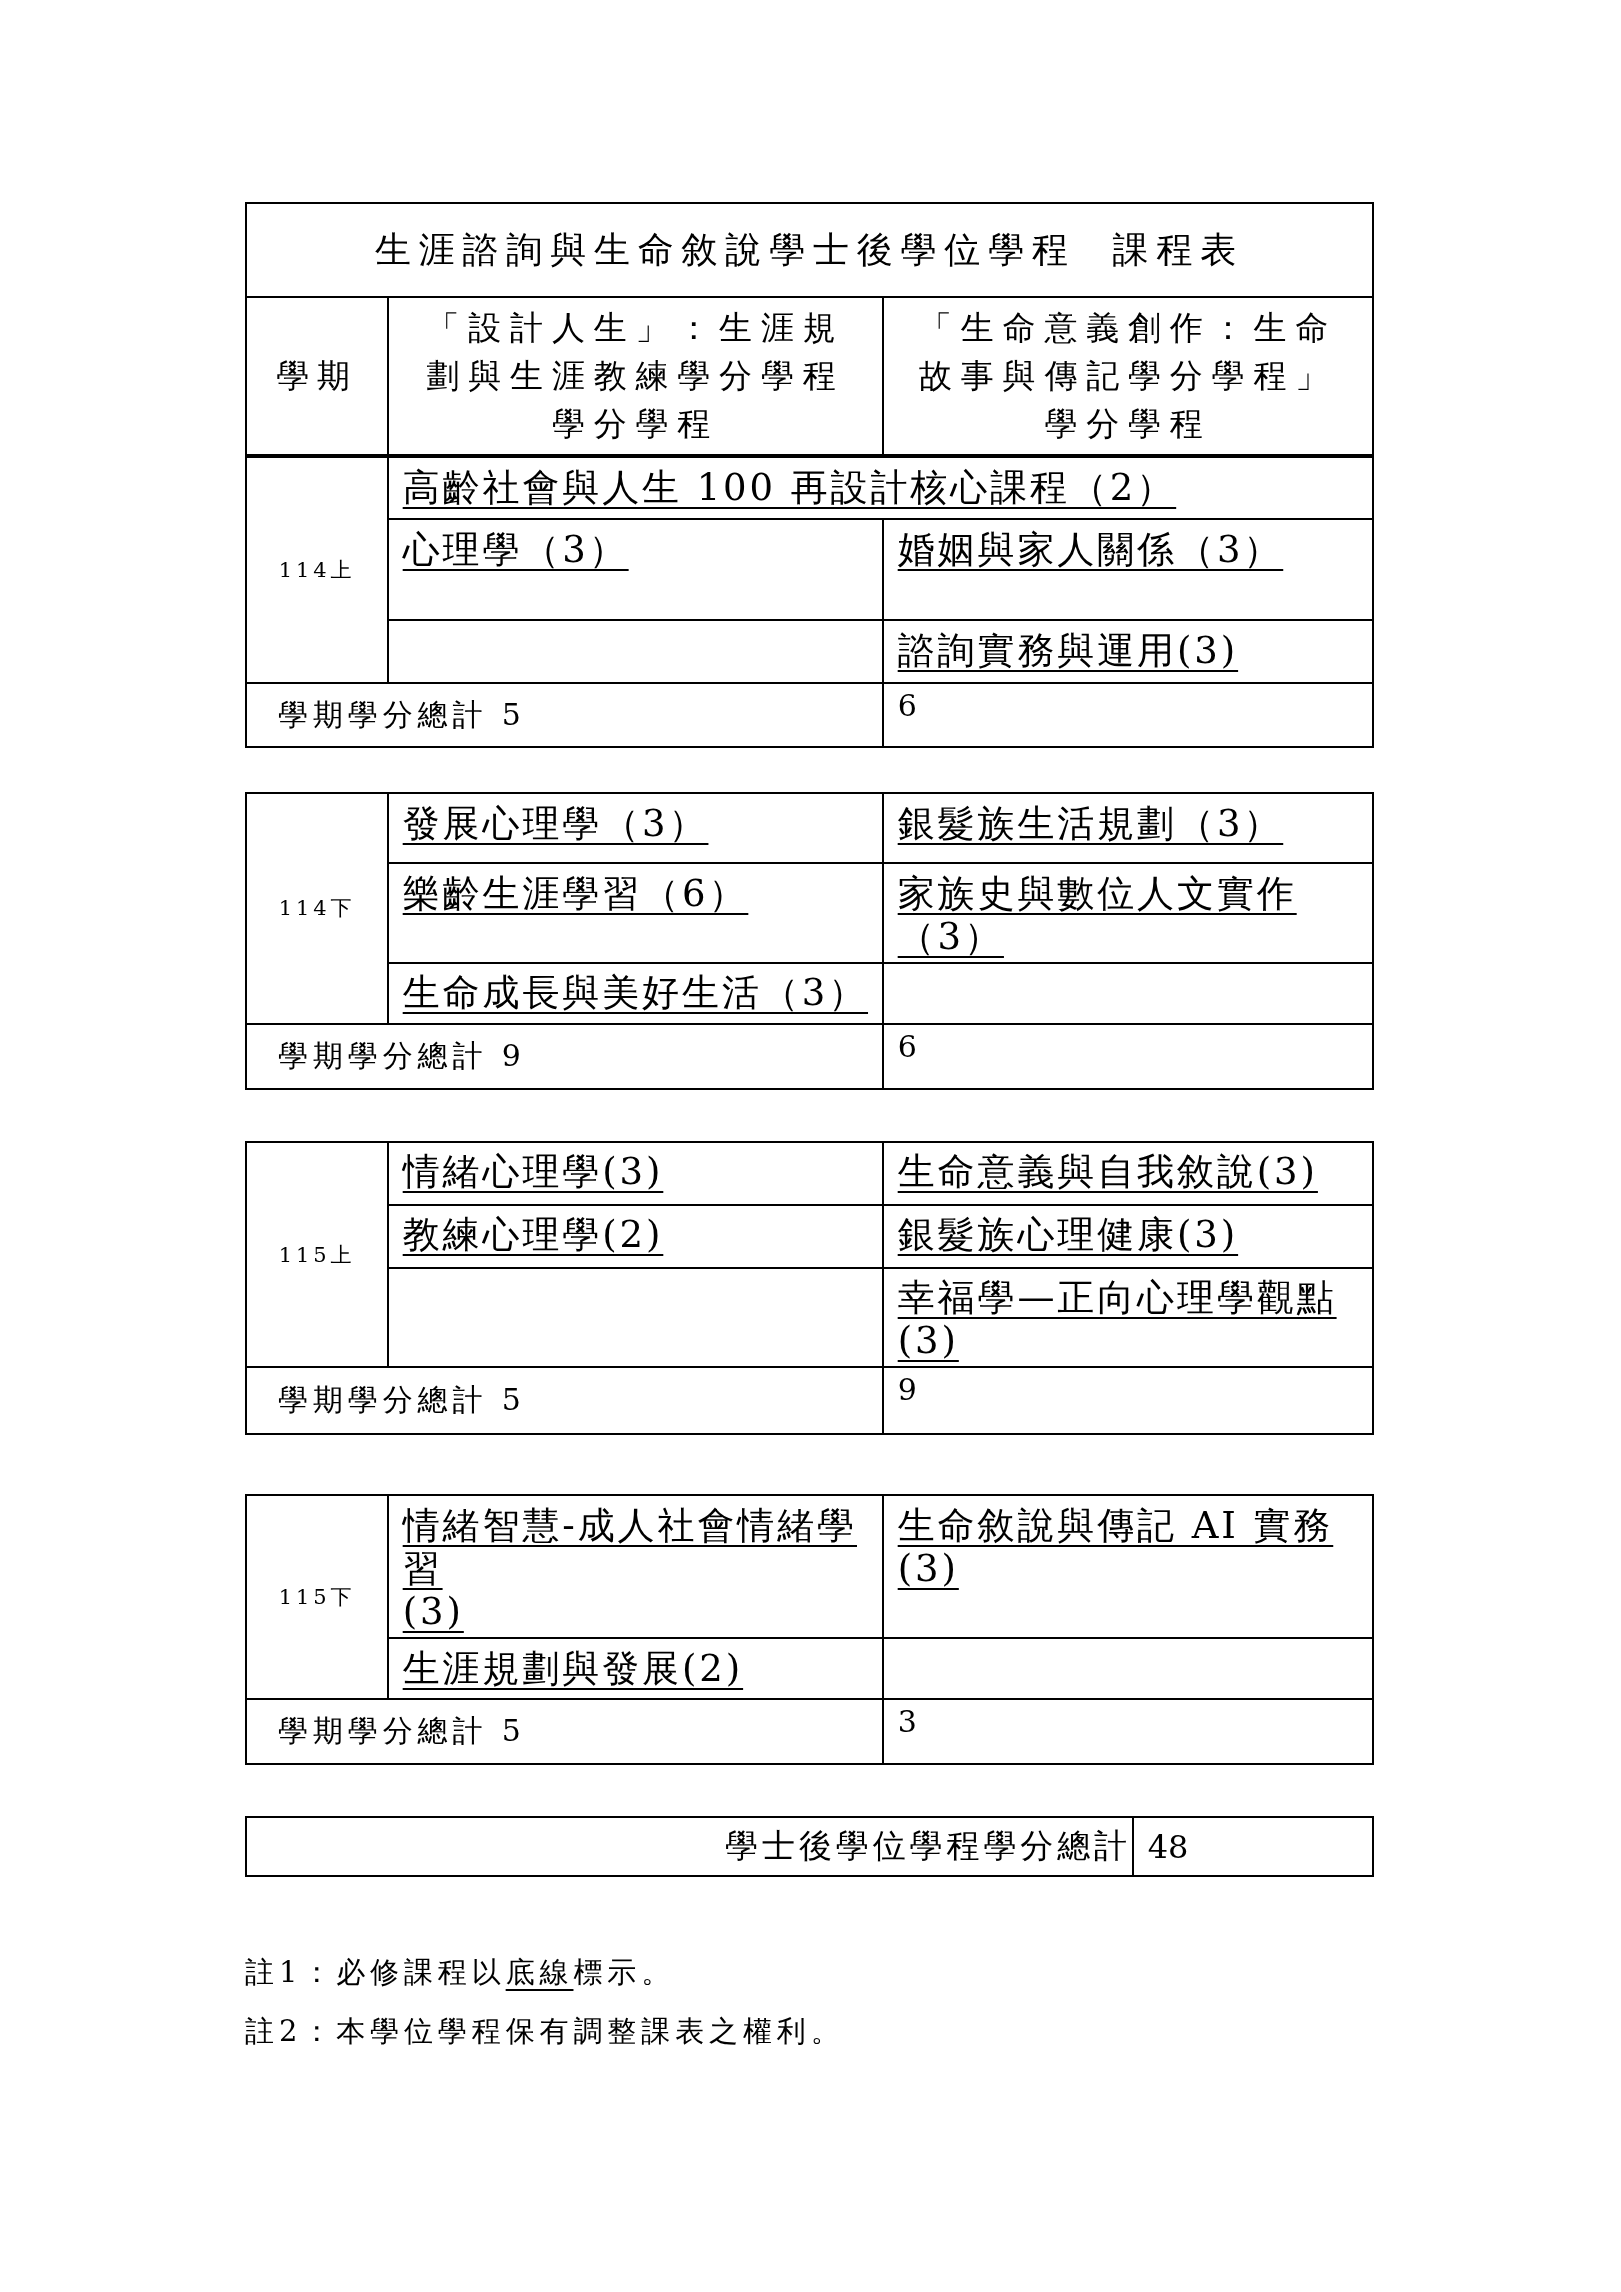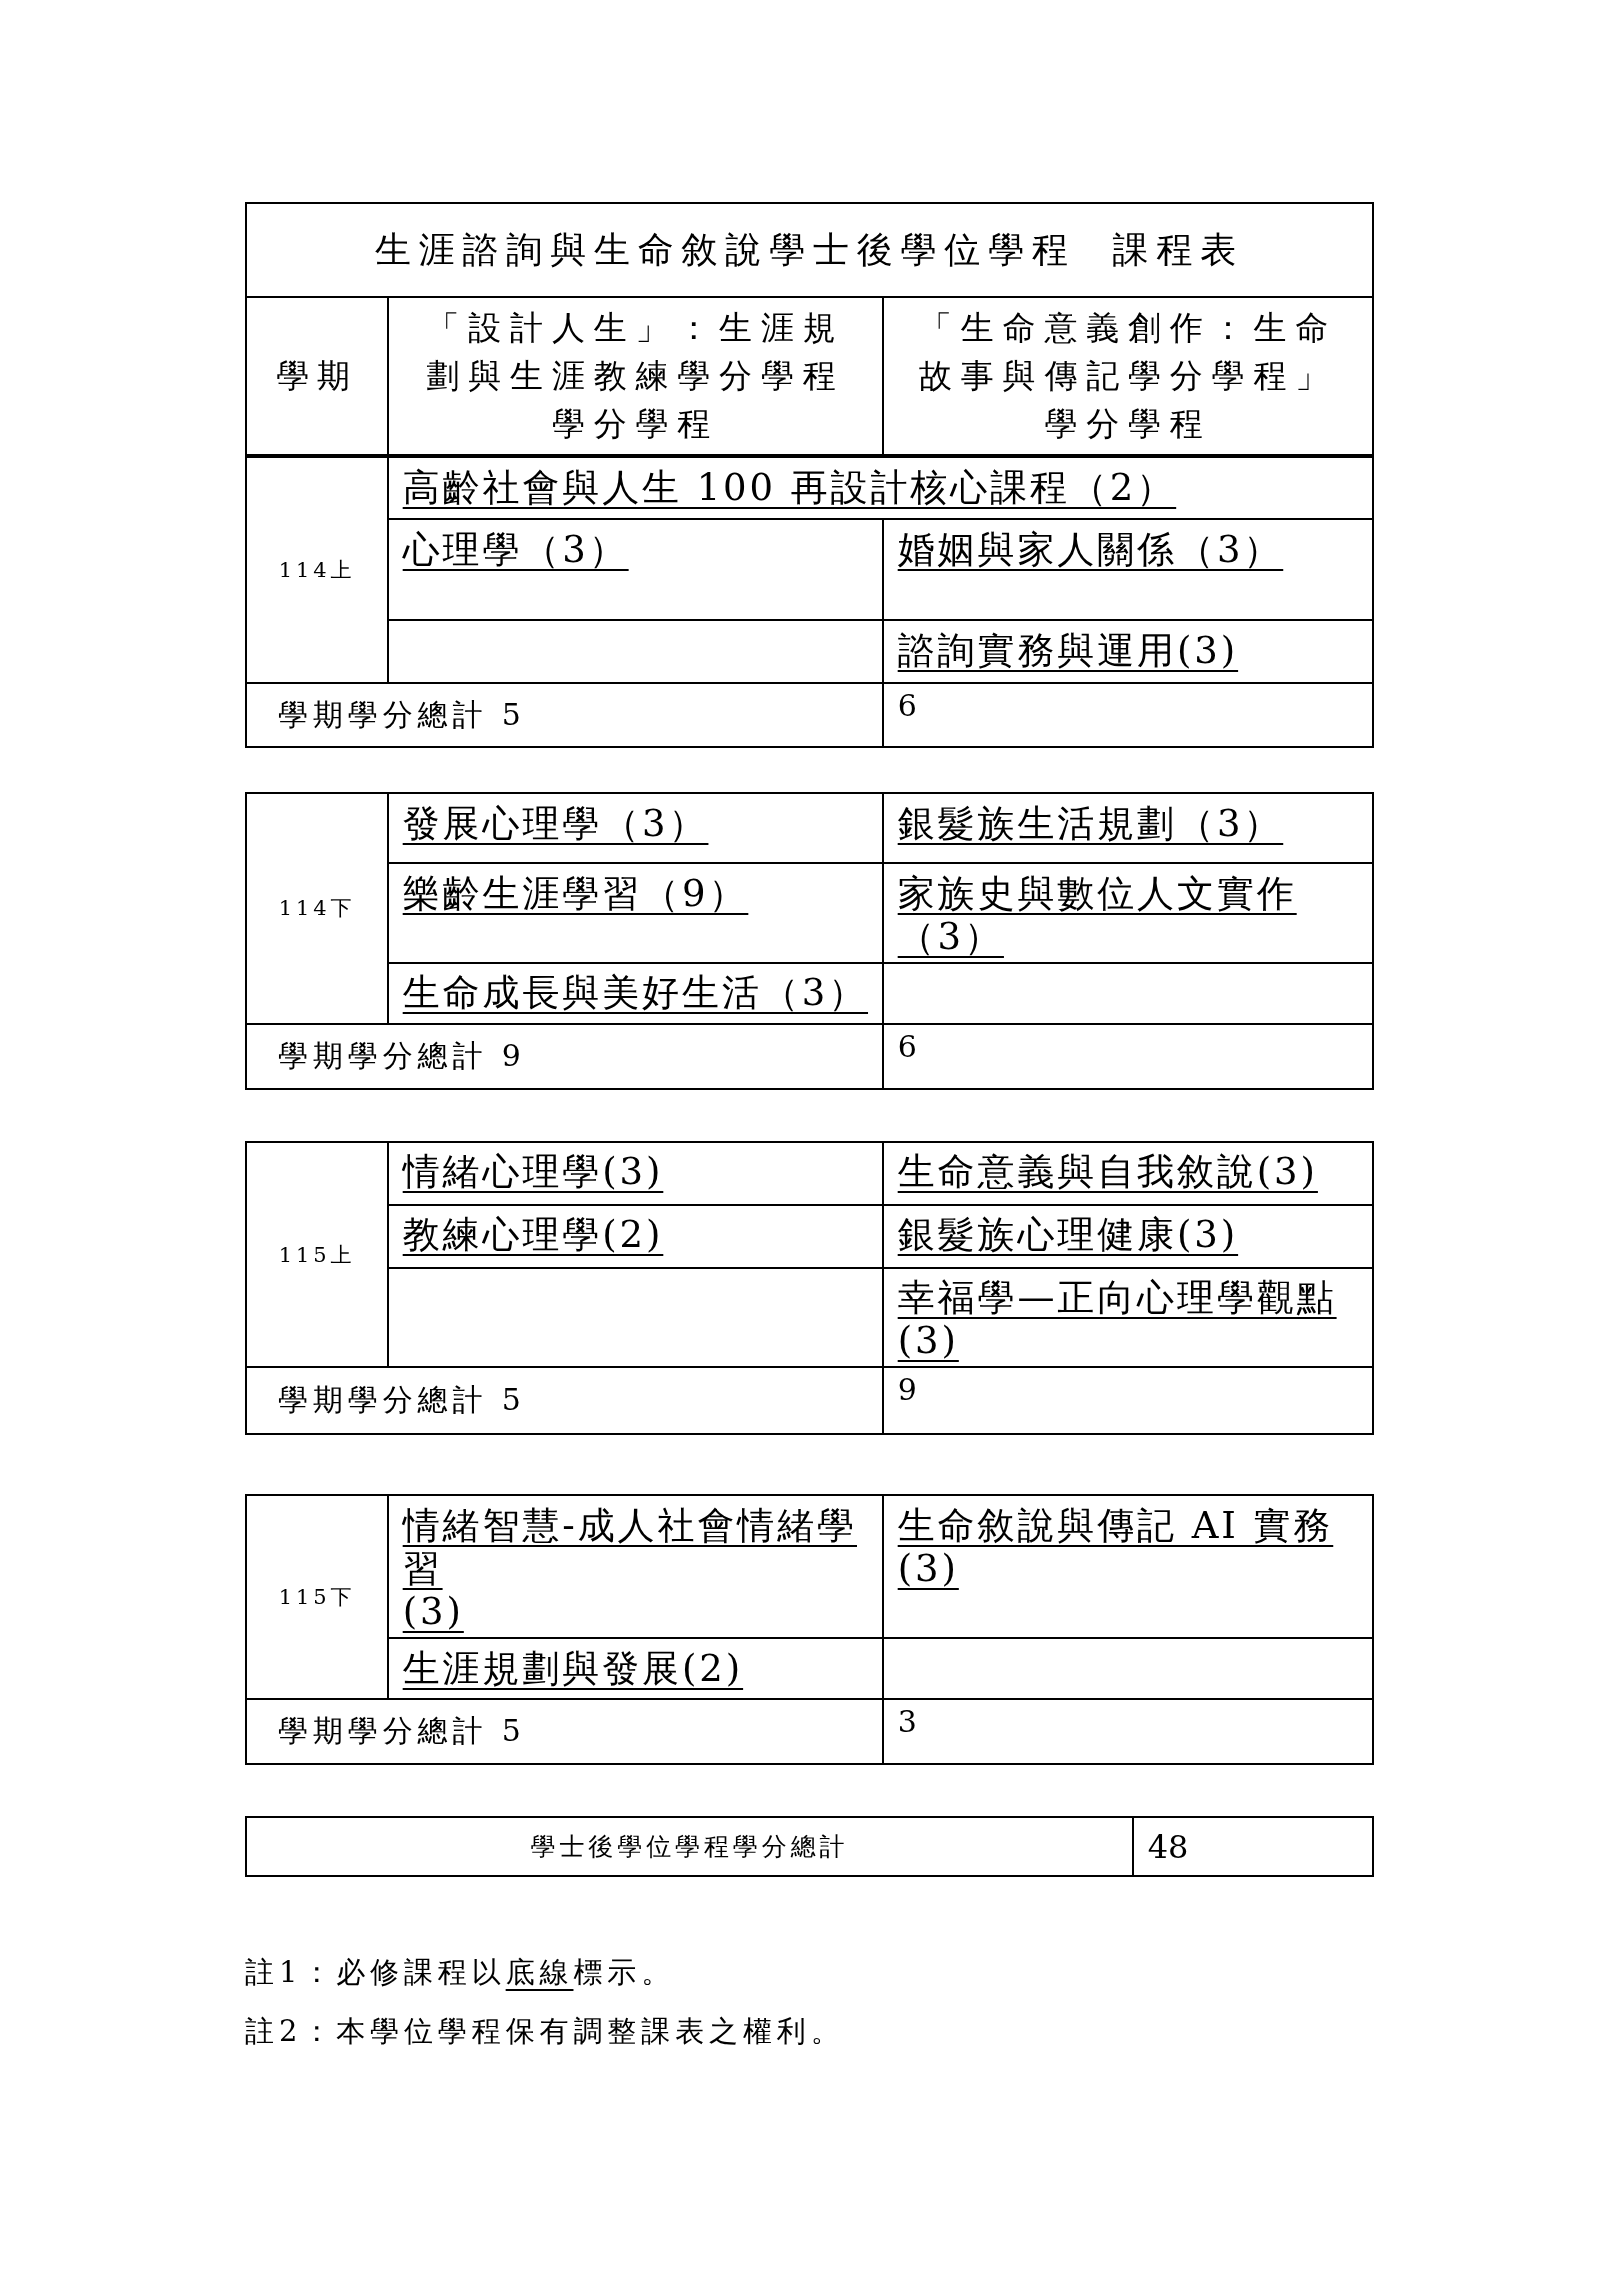--- a/index.html
+++ b/index.html
@@ -60,22 +60,22 @@
   }
   .h63{height:62px}.h103{height:101px}.h64{height:63px}.h65{height:64px}
   .h71{height:70px}.h62{height:61px}.h66{height:65px}
   .h67{height:66px}.h68{height:67px}.h89{height:87px}
 
   
   .summary-table{margin-bottom:66px;}
   col.c-sum1{width:887px}
   col.c-sum2{width:240px}
   .sum-label{
-    height:55px;text-align:center;vertical-align:middle;
-    font-size:25px;letter-spacing:3.9px;
+    height:55px;text-align:right;vertical-align:middle;
+    font-size:33px;letter-spacing:3.9px;
   }
   .sum-value{vertical-align:middle;padding-left:13.7px;font-size:32px;}
 
   
   .notes{font-size:29px;letter-spacing:4.9px;line-height:59px;}
   .u{
     text-decoration:underline;text-decoration-thickness:2px;
     text-underline-offset:6.9px;
   }
 </style>
@@ -158,21 +158,21 @@
           <td rowspan="3" class="sem-cell">114下</td>
           <td class="cc">
             <span class="course">發展心理學（3）</span>
           </td>
           <td class="cc">
             <span class="course">銀髮族生活規劃（3）</span>
           </td>
         </tr>
         <tr class="h64">
           <td class="cc">
-            <span class="course">樂齡生涯學習（9）</span>
+            <span class="course">樂齡生涯學習（6）</span>
           </td>
           <td class="cc">
             <span class="course">家族史與數位人文實作（3）</span>
           </td>
         </tr>
         <tr class="h62">
           <td class="cc">
             <span class="course">生命成長與美好生活（3）</span>
           </td>
           <td class="cc">

